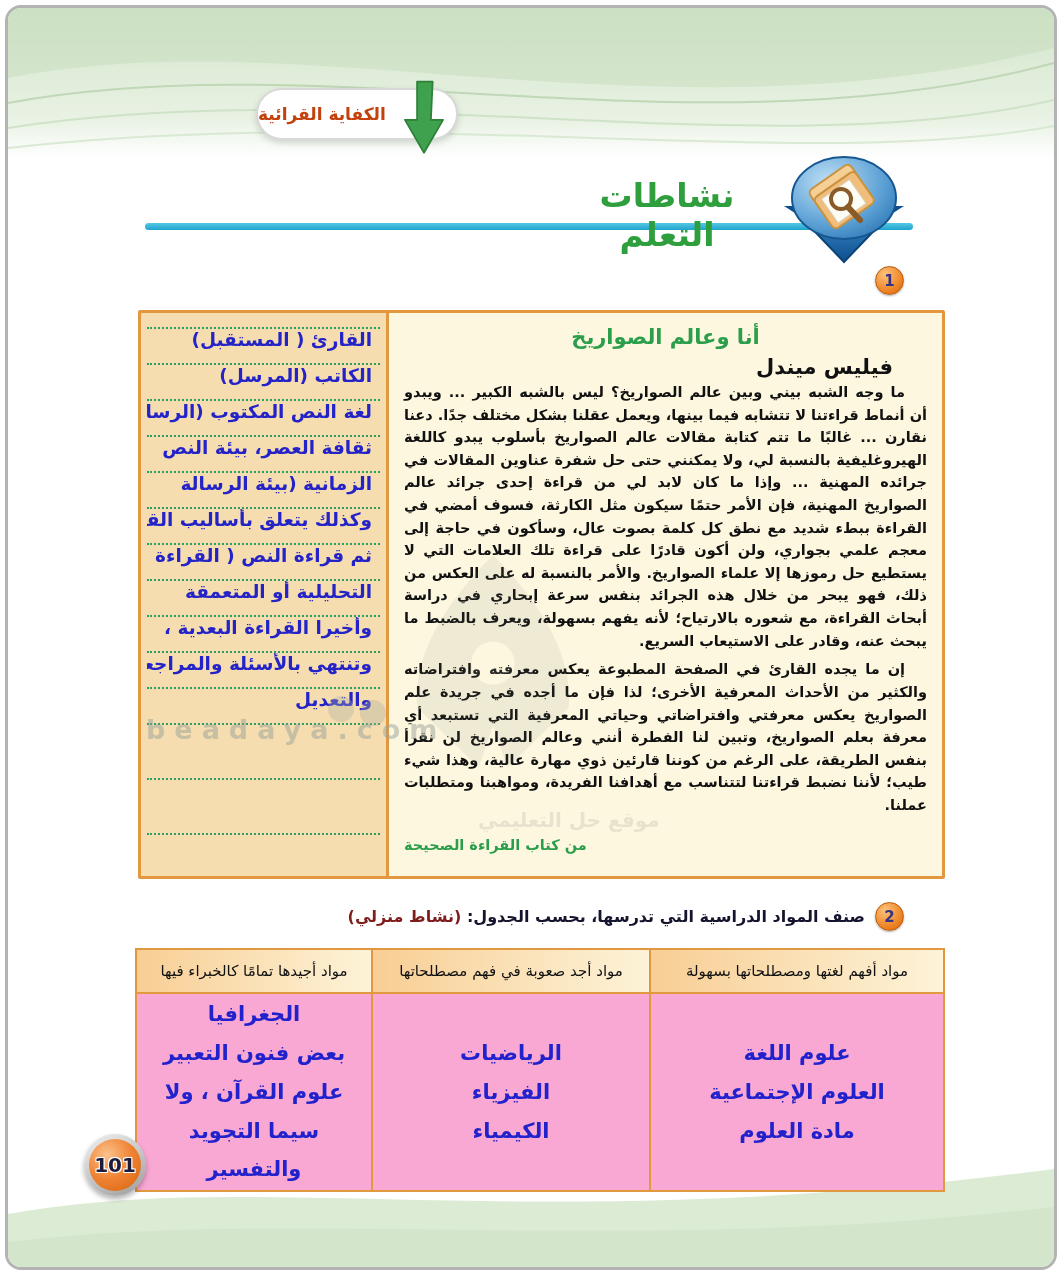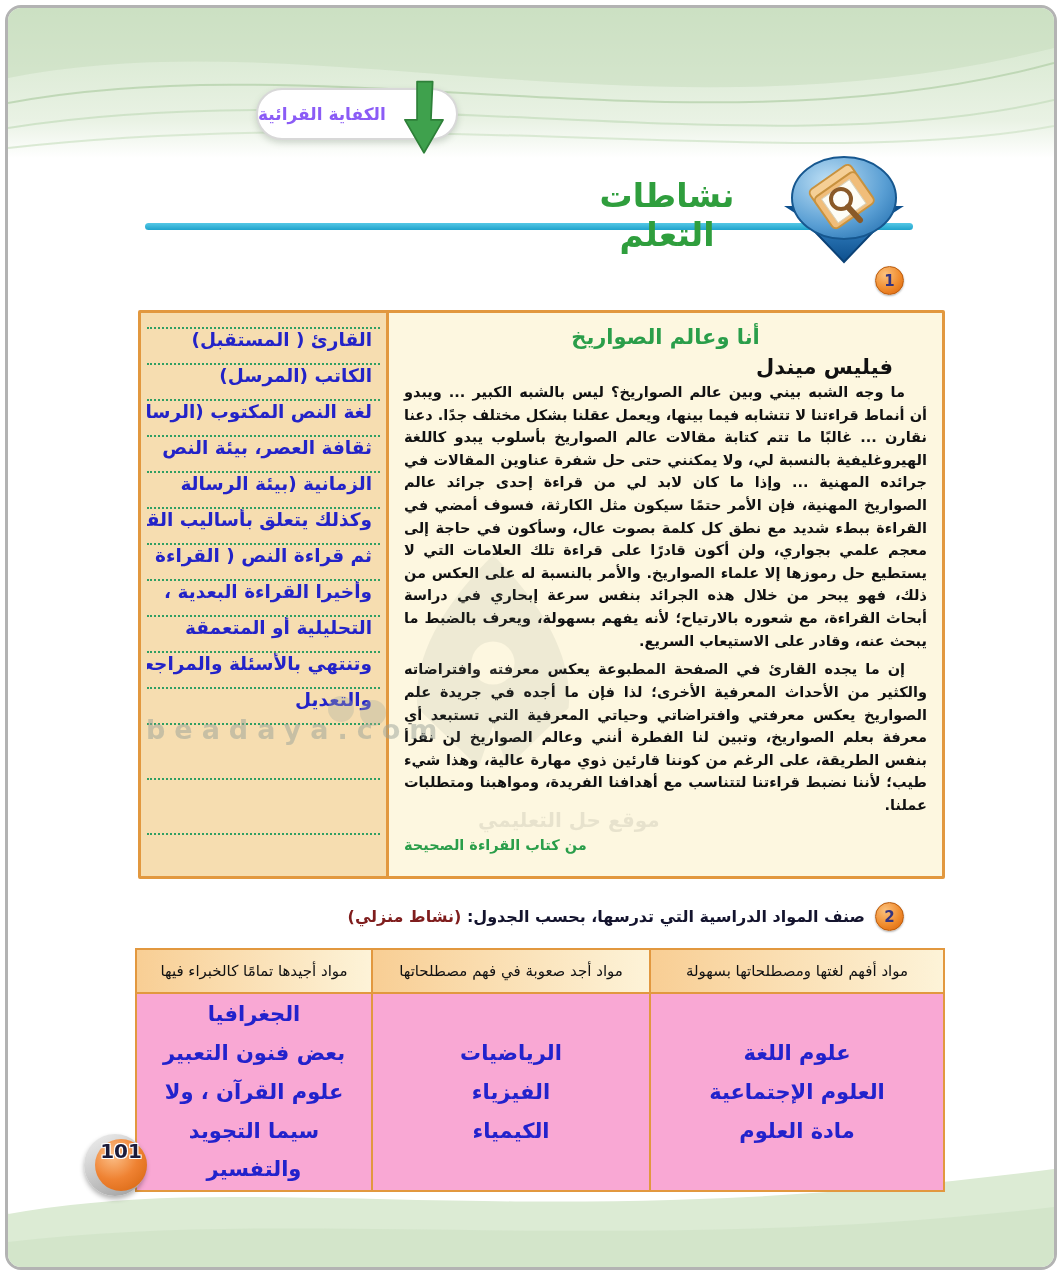--- a/index.html
+++ b/index.html
@@ -9,21 +9,21 @@
 
   
   .top-band{position:absolute;top:0;left:0;width:100%;height:150px;}
   
   .bottom-wave{position:absolute;bottom:0;left:0;width:100%;height:130px;}
 
   
   .badge{position:absolute;left:248px;top:80px;width:198px;height:48px;background:#ffffff;
          border:2px solid #d8d8d8;border-radius:26px;box-shadow:0 3px 6px rgba(90,110,90,.25);
          display:flex;align-items:center;justify-content:flex-start;}
-  .badge-label{direction:rtl;font-weight:bold;font-size:17px;color:#8b5cf6;padding-right:26px;}
+  .badge-label{direction:rtl;font-weight:bold;font-size:17px;color:#c2410c;padding-right:26px;}
   .badge-arrow{position:absolute;right:6px;top:-14px;width:52px;height:86px;}
 
   
   .header-title{position:absolute;left:543px;top:168px;width:232px;direction:rtl;text-align:center;
                 font-size:33px;font-weight:bold;color:#2f9e3d;letter-spacing:-1px;}
   .teal-line{position:absolute;left:137px;top:215px;width:768px;height:7px;border-radius:5px;
              background:linear-gradient(#55c8e6,#1fa3cc);}
   .header-icon{position:absolute;left:770px;top:146px;width:132px;height:112px;}
 
   
@@ -60,21 +60,21 @@
                      font-size:15px;font-weight:normal;color:#111;text-align:center;}
   .subjects-table td{height:146px;background:#f9a8d4;vertical-align:middle;text-align:center;}
   .cell-line{font-size:21px;font-weight:bold;color:#2222cc;line-height:1.85;}
 
   
   .page-badge{position:absolute;left:76px;top:1126px;width:62px;height:62px;border-radius:50%;
               background:linear-gradient(150deg,#f2f2f2,#9c9c9c);padding:5px;box-sizing:border-box;
               box-shadow:0 3px 5px rgba(0,0,0,.3);}
   .page-badge-inner{width:100%;height:100%;border-radius:50%;
               background:radial-gradient(circle at 35% 30%,#fcc28c,#ef8232 50%,#d4620c);
-              display:flex;justify-content:center;margin-left:6px;}
+              display:flex;align-items:center;justify-content:center;}
   .page-num{font-size:20px;font-weight:bold;color:#1c1c3a;
             text-shadow:1px 1px 0 #fff,-1px -1px 0 #fff,1px -1px 0 #fff,-1px 1px 0 #fff;}
 
   
   .wm-text{position:absolute;left:138px;top:706px;font-size:27px;font-weight:bold;color:#9aa39a;
            opacity:.5;letter-spacing:9px;direction:ltr;}
   .wm-site{position:absolute;left:470px;top:800px;font-size:20px;font-weight:bold;color:#8a8a7a;
            opacity:.18;direction:rtl;letter-spacing:4px;}
   .wm-circle{position:absolute;border-radius:50%;background:#aab0a0;opacity:.35;}
   .wm-c1{left:320px;top:688px;width:26px;height:26px;}
@@ -155,22 +155,22 @@
         <div class="passage-source">من كتاب القراءة الصحيحة</div>
       </div>
       <div class="notes-col">
         <div class="note-row">القارئ ( المستقبل)</div>
         <div class="note-row">الكاتب (المرسل)</div>
         <div class="note-row">لغة النص المكتوب (الرسالة</div>
         <div class="note-row">ثقافة العصر، بيئة النص</div>
         <div class="note-row">الزمانية (بيئة الرسالة</div>
         <div class="note-row">وكذلك يتعلق بأساليب القراءة</div>
         <div class="note-row">ثم قراءة النص ( القراءة</div>
+        <div class="note-row">التحليلية أو المتعمقة</div>
         <div class="note-row">وأخيرا القراءة البعدية ،</div>
-        <div class="note-row">التحليلية أو المتعمقة</div>
         <div class="note-row">وتنتهي بالأسئلة والمراجعة</div>
         <div class="note-row">والتعديل</div>
         <div class="note-row empty"></div>
         <div class="note-row empty"></div>
         <div class="note-row empty"></div>
 
       </div>
     </div>
 
     <div class="q-row q2">

